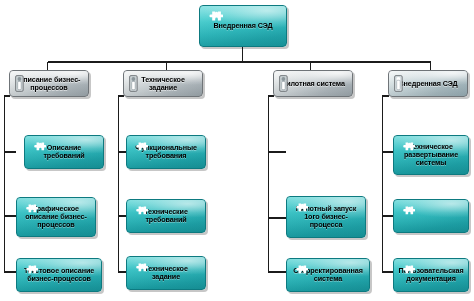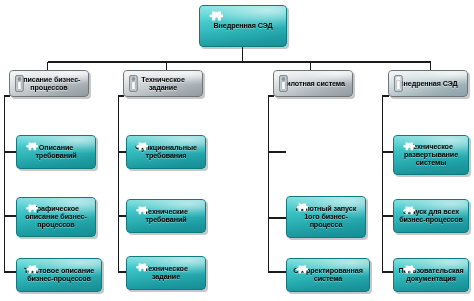--- a/index.html
+++ b/index.html
@@ -163,21 +163,21 @@
     <span class="icon">
       <svg width="9" height="17" viewBox="0 0 9 17">
         <rect x="0.6" y="0.6" width="7.6" height="15.8" rx="1.4" fill="#c9d0d3" stroke="#6f7478" stroke-width="0.9"></rect>
         <circle cx="4.4" cy="4.0" r="1.9" fill="#8c979c"></circle>
         <rect x="2.7" y="6.4" width="3.5" height="8.3" rx="1.2" fill="#ffffff" stroke="#8c979c" stroke-width="0.6"></rect>
       </svg>
     </span>
     <span class="label">Описание бизнес-процессов</span>
   </div>
 
-  <div class="node teal" style="left:16px; top:135px; width:80px; height:34px;">
+  <div class="node teal" style="left:24px; top:135px; width:80px; height:34px;">
     <span class="gloss"></span>
     <span class="icon">
       <svg width="14" height="13" viewBox="0 0 16 15">
         <path fill="#ffffff" d="M5.2 0.6 h3.0 v1.5 a1.35 1.35 0 0 1 2.7 0 v-1.5 h3.0 v3.0 h1.4 a1.35 1.35 0 0 1 0 2.7 h-1.4 v3.1 h-3.0 v-1.5 a1.35 1.35 0 0 0 -2.7 0 v1.5 h-3.0 v-3.1 h-1.4 a1.35 1.35 0 0 1 0 -2.7 h1.4 z"></path>
       </svg>
     </span>
     <span class="label">Описание требований</span>
   </div>
 
   <div class="node teal" style="left:16px; top:197px; width:80px; height:40px;">
@@ -297,21 +297,20 @@
     <span class="label">Техническое развертывание системы</span>
   </div>
 
   <div class="node teal" style="left:393px; top:199px; width:76px; height:34px;">
     <span class="gloss"></span>
     <span class="icon">
       <svg width="14" height="13" viewBox="0 0 16 15">
         <path fill="#ffffff" d="M5.2 0.6 h3.0 v1.5 a1.35 1.35 0 0 1 2.7 0 v-1.5 h3.0 v3.0 h1.4 a1.35 1.35 0 0 1 0 2.7 h-1.4 v3.1 h-3.0 v-1.5 a1.35 1.35 0 0 0 -2.7 0 v1.5 h-3.0 v-3.1 h-1.4 a1.35 1.35 0 0 1 0 -2.7 h1.4 z"></path>
       </svg>
     </span>
-    <span class="label">Запуск для всех бизнес-процессов</span>
   </div>
 
   <div class="node teal" style="left:393px; top:258px; width:76px; height:34px;">
     <span class="gloss"></span>
     <span class="icon">
       <svg width="14" height="13" viewBox="0 0 16 15">
         <path fill="#ffffff" d="M5.2 0.6 h3.0 v1.5 a1.35 1.35 0 0 1 2.7 0 v-1.5 h3.0 v3.0 h1.4 a1.35 1.35 0 0 1 0 2.7 h-1.4 v3.1 h-3.0 v-1.5 a1.35 1.35 0 0 0 -2.7 0 v1.5 h-3.0 v-3.1 h-1.4 a1.35 1.35 0 0 1 0 -2.7 h1.4 z"></path>
       </svg>
     </span>
     <span class="label">Пользовательская документация</span>

